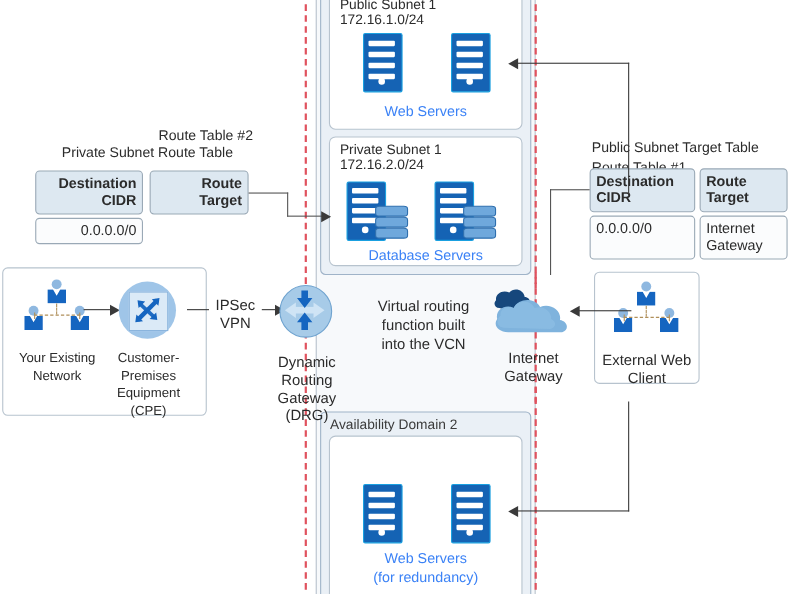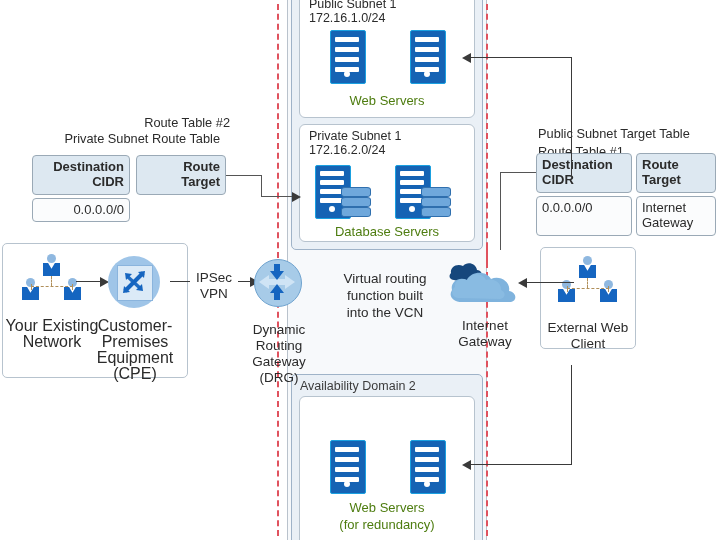--- a/index.html
+++ b/index.html
@@ -36,21 +36,21 @@
   
   .subnet{
     background:#ffffff;border:1px solid #b7c3ce;border-radius:6px;
   }
   .subnet-label{
     position:absolute;left:9px;top:4px;font-size:12.5px;line-height:14px;
     color:#2b2b2b;white-space:nowrap;
   }
   .subnet-cap{
     position:absolute;left:0;width:100%;text-align:center;font-size:13px;
-    line-height:15px;color:#4d7c0f;
+    line-height:15px;color:#3b82f6;
   }
 
   
   .srv{position:absolute;width:34px;height:52px;}
   .srv .body{
     position:absolute;left:0;top:0;width:34px;height:52px;
     background:#1563b4;border:1.5px solid #1aa0e0;border-radius:2px;
   }
   .srv .bar{
     position:absolute;left:5px;width:24px;height:5px;background:#ffffff;border-radius:1px;
@@ -77,21 +77,21 @@
   }
   .rt-head{background:#dde8f1;font-weight:bold;text-align:right;}
   .rt-head.left-al{text-align:left;}
   .rt-val{background:#fbfcfd;text-align:right;}
   .rt-val.left-al{text-align:left;}
 
   
   .panel{background:#ffffff;border:1px solid #b7c3ce;border-radius:5px;}
 
   .cap{
-    position:absolute;text-align:center;font-size:16px;line-height:15.5px;color:#2b2b2b;
+    position:absolute;text-align:center;font-size:12px;line-height:15.5px;color:#2b2b2b;
   }
 
   
   .people{position:absolute;}
   .person{position:absolute;width:17px;height:22px;}
   .person .head{
     position:absolute;left:4px;top:0;width:9px;height:9px;border-radius:50%;
     background:#8fb8e0;
   }
   .person .torso{
@@ -232,21 +232,21 @@
       <div class="bar" style="top:27px;"></div>
         <div class="bar" style="top:37px;"></div>
       <div class="dot"></div>
     </div>
 
     <div class="subnet-cap" style="top:103px;">Web Servers</div>
     <div class="subnet-cap" style="top:120px;">(for redundancy)</div>
   </div>
 
   <div class="rt-title" style="left:40px;top:115px;width:190px;text-align:right;">Route Table #2</div>
-  <div class="rt-title" style="left:20px;top:131px;width:200px;text-align:right;">Private Subnet Route Table</div>
+  <div class="rt-title" style="left:34px;top:131px;width:200px;text-align:center;">Private Subnet Route Table</div>
 
   <div class="rt-cell rt-head" style="left:32px;top:155px;width:98px;height:40px;">
     <span>Destination</span><br>
     <span>CIDR</span>
   </div>
   <div class="rt-cell rt-head" style="left:136px;top:155px;width:90px;height:40px;">
     <span>Route</span><br>
     <span>Target</span>
   </div>
 

